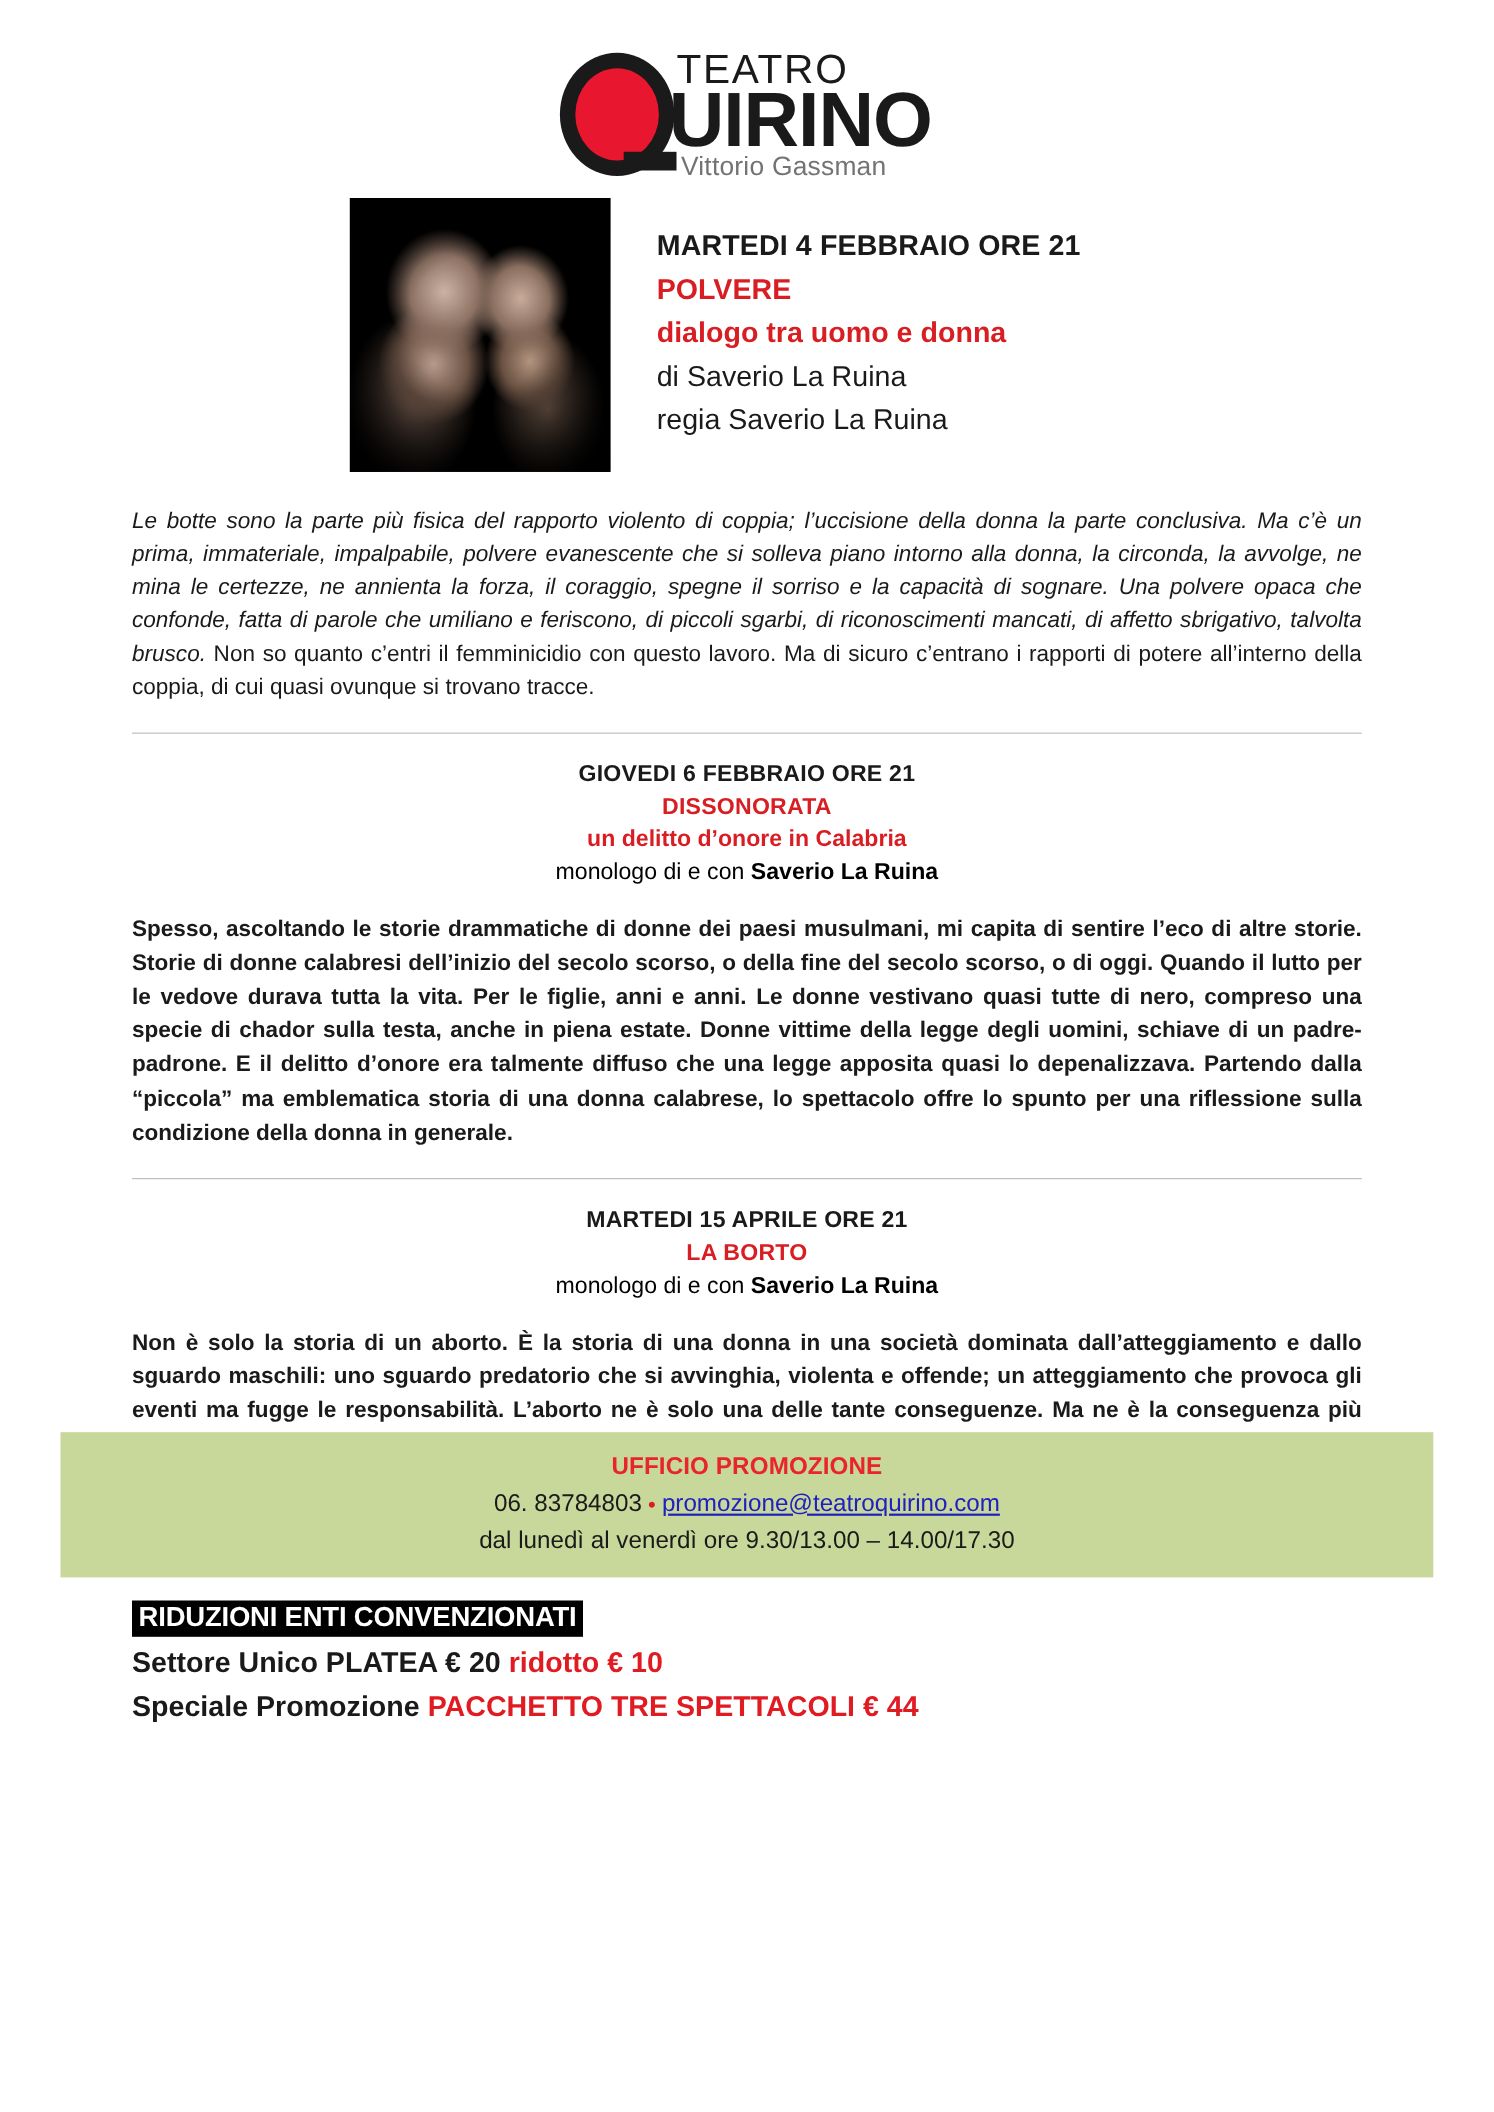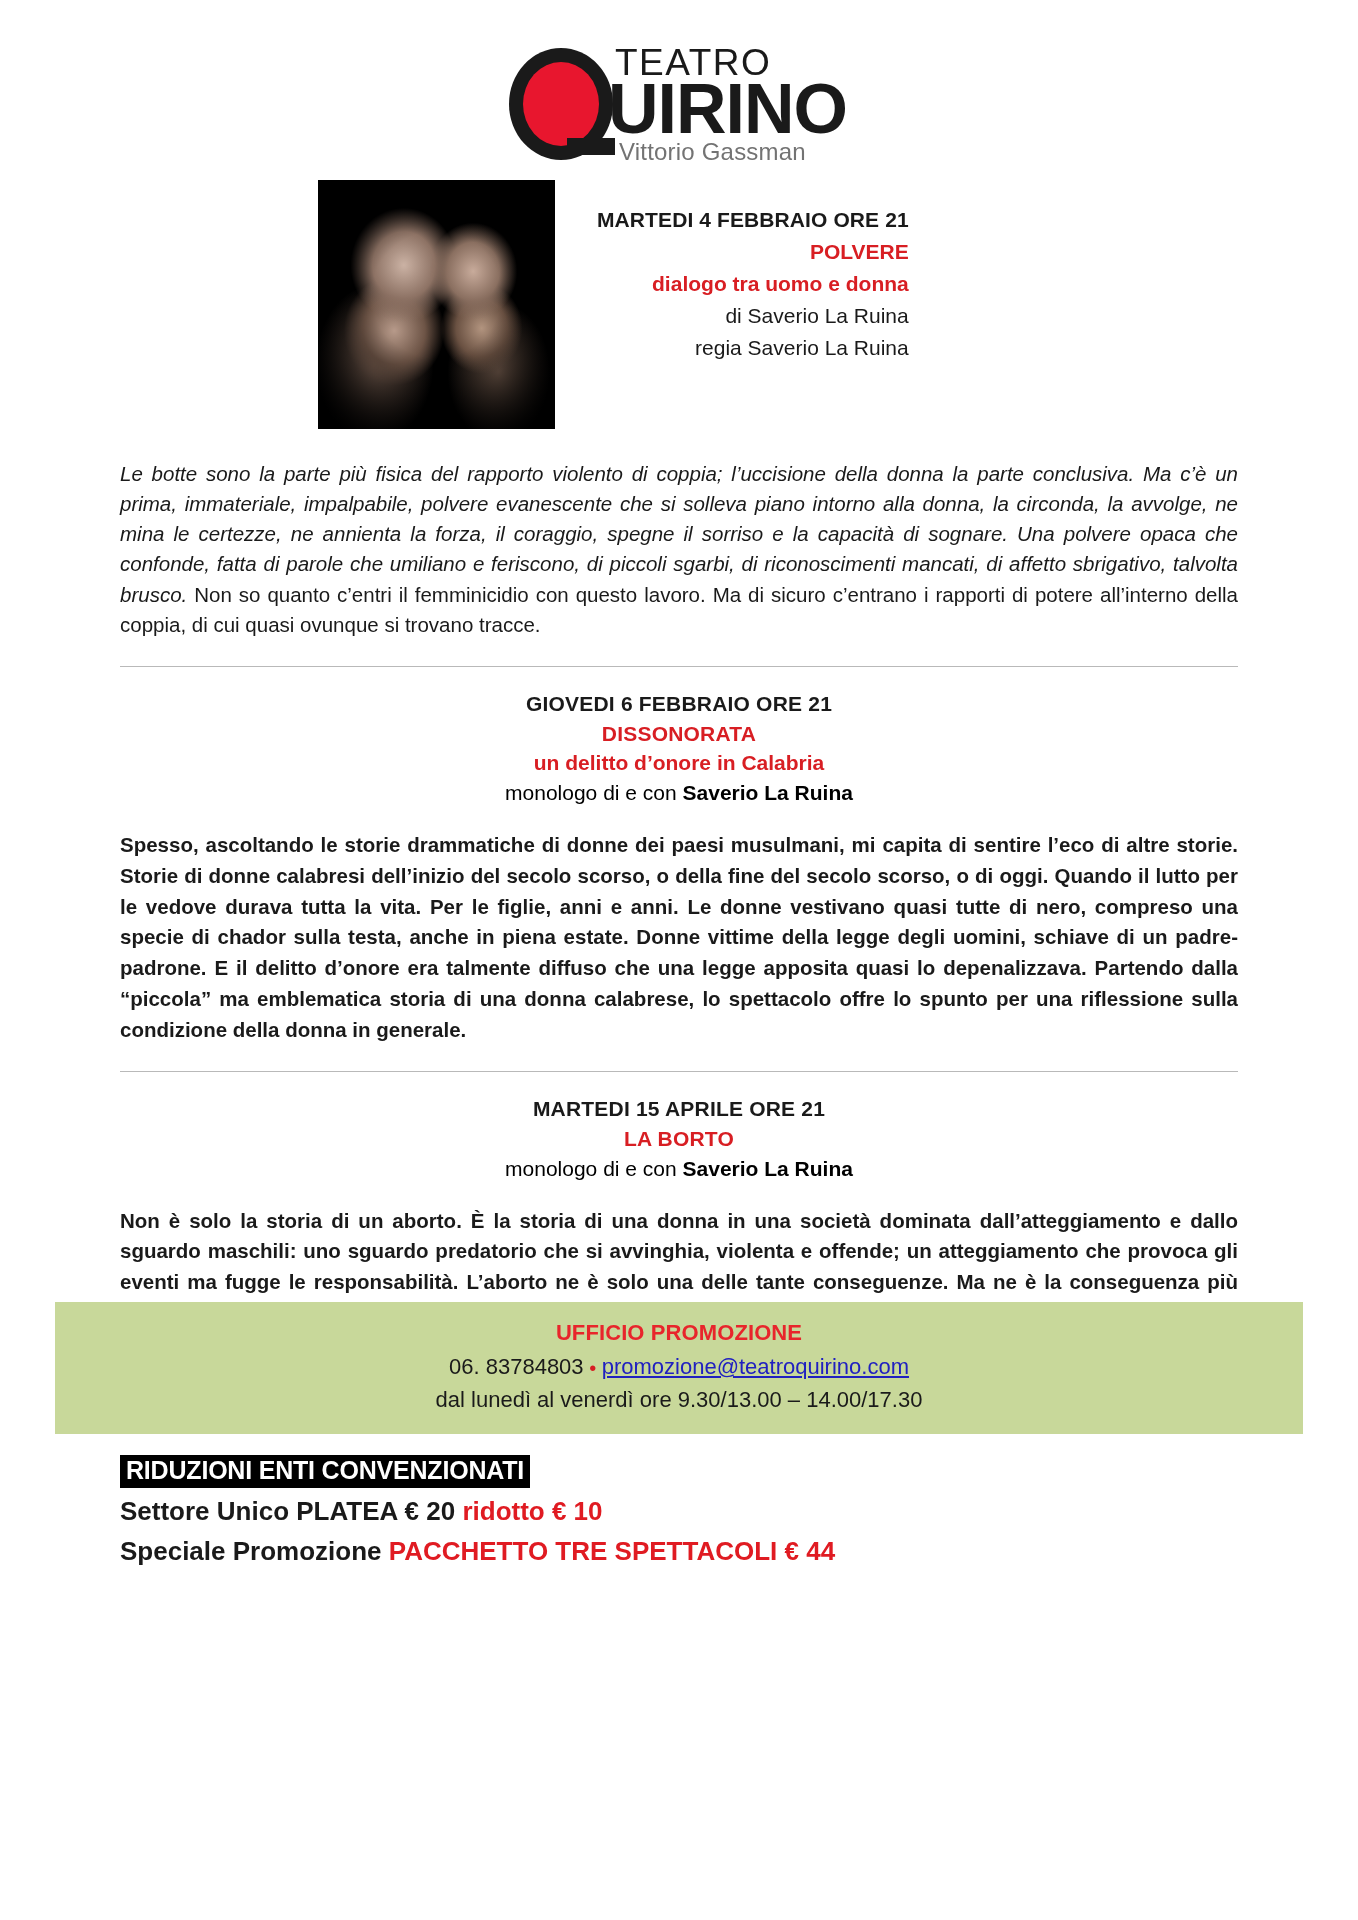--- a/index.html
+++ b/index.html
@@ -136,25 +136,24 @@
   .poster .vig {
     position: absolute;
     inset: 0;
     background: radial-gradient(ellipse 76% 70% at 50% 46%, rgba(0,0,0,0) 36%, rgba(0,0,0,0.75) 86%, #000 100%);
   }
   .event1-info {
     padding-left: 42px;
     padding-top: 24px;
   }
   .e1-line {
-    font-size: 21px;
+    font-size: 26px;
     line-height: 1.52;
     color: #1a1a1a;
     white-space: nowrap;
-    text-align: right;
   }
   .e1-date { font-weight: bold; letter-spacing: 0.1px; }
   .e1-title { color: #d81e23; font-weight: bold; }
   .e1-sub { color: #d81e23; font-weight: bold; }
   .e1-plain { font-weight: 400; }
   .e1-cast b { font-weight: bold; }
 
   
   .desc {
     font-size: 20.5px;

